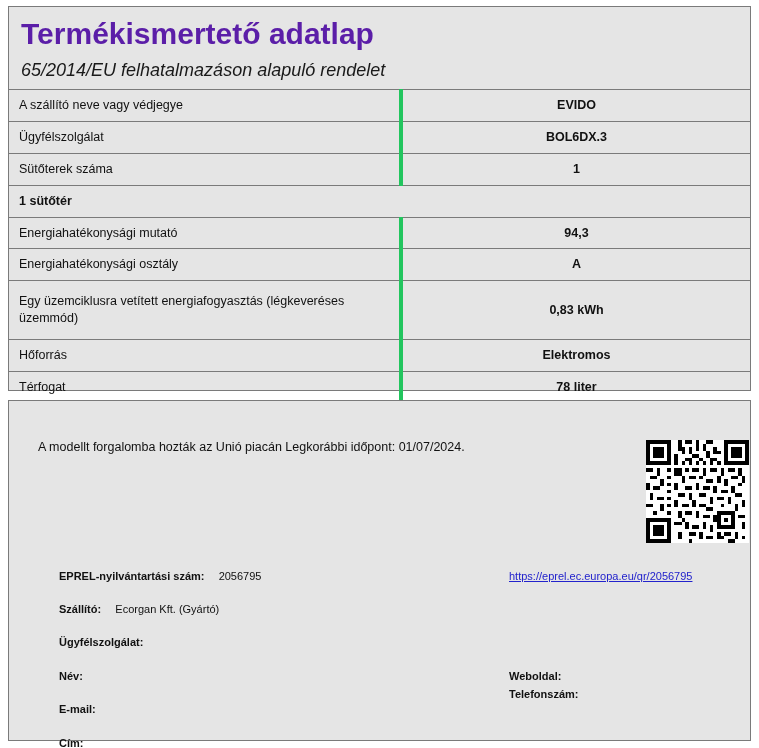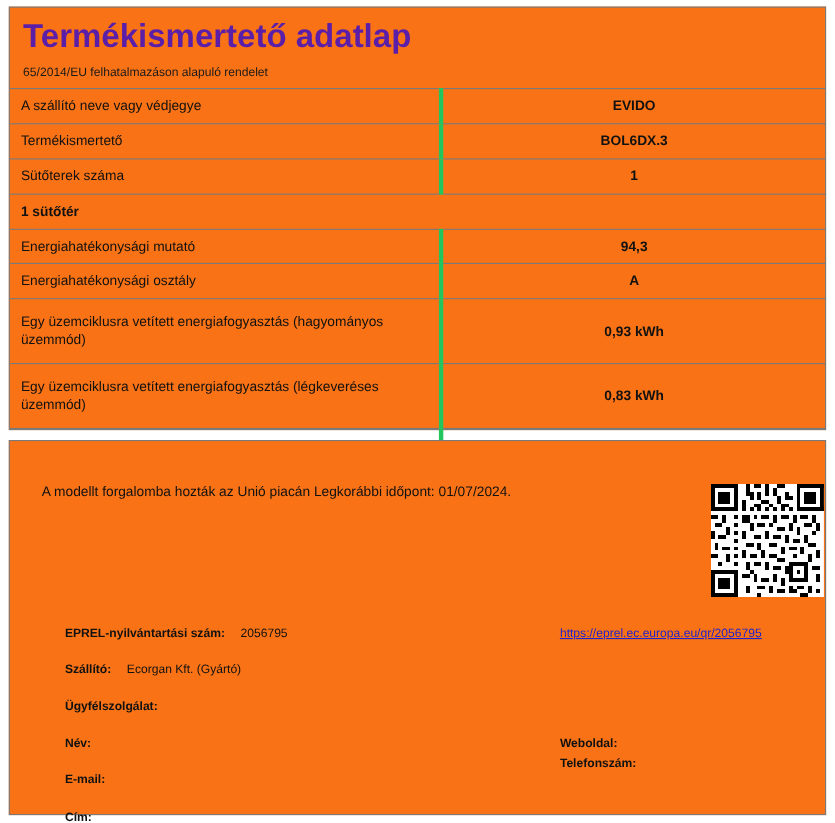--- a/index.html
+++ b/index.html
@@ -15,43 +15,44 @@
     width: 759px;
     height: 748px;
     box-sizing: border-box;
     position: relative;
     background: #ffffff;
     overflow: hidden;
   }
   .panel {
     border: 1px solid #7a7a7a;
     box-sizing: border-box;
-    background: #f97316;
+    background: #e5e5e5;
   }
 
   
   .top-panel {
     position: absolute;
     left: 8px;
     top: 6px;
     width: 743px;
     height: 385px;
   }
   .doc-title {
     font-size: 30px;
     font-weight: bold;
     color: #5b1ea8;
     letter-spacing: 0px;
     padding: 10px 0 0 12px;
     line-height: 1.1;
   }
   .doc-subtitle {
-    font-size: 11px;
+    font-size: 18px;
     color: #1a1a1a;
     padding: 10px 0 8px 12px;
+    font-style: italic;
   }
 
   table.spec {
     width: 100%;
     border-collapse: collapse;
     table-layout: fixed;
   }
   table.spec td {
     border-top: 1px solid #7a7a7a;
     font-size: 12.5px;
@@ -145,41 +146,37 @@
     <div class="doc-title">Termékismertető adatlap</div>
     <div class="doc-subtitle">65/2014/EU felhatalmazáson alapuló rendelet</div>
 
     <table class="spec">
       <tbody>
         <tr>
           <td class="label">A szállító neve vagy védjegye</td>
           <td class="value">EVIDO</td>
         </tr>
         <tr>
-          <td class="label">Termékismertető</td>
+          <td class="label">Ügyfélszolgálat</td>
           <td class="value">BOL6DX.3</td>
         </tr>
         <tr>
           <td class="label">Sütőterek száma</td>
           <td class="value">1</td>
         </tr>
         <tr class="section">
           <td class="label" colspan="2">1 sütőtér</td>
         </tr>
         <tr>
           <td class="label">Energiahatékonysági mutató</td>
           <td class="value">94,3</td>
         </tr>
         <tr>
           <td class="label">Energiahatékonysági osztály</td>
           <td class="value">A</td>
-        </tr>
-        <tr>
-          <td class="label tall">Egy üzemciklusra vetített energiafogyasztás (hagyományos üzemmód)</td>
-          <td class="value tall">0,93 kWh</td>
         </tr>
         <tr>
           <td class="label tall">Egy üzemciklusra vetített energiafogyasztás (légkeveréses üzemmód)</td>
           <td class="value tall">0,83 kWh</td>
         </tr>
         <tr>
           <td class="label">Hőforrás</td>
           <td class="value">Elektromos</td>
         </tr>
         <tr>

